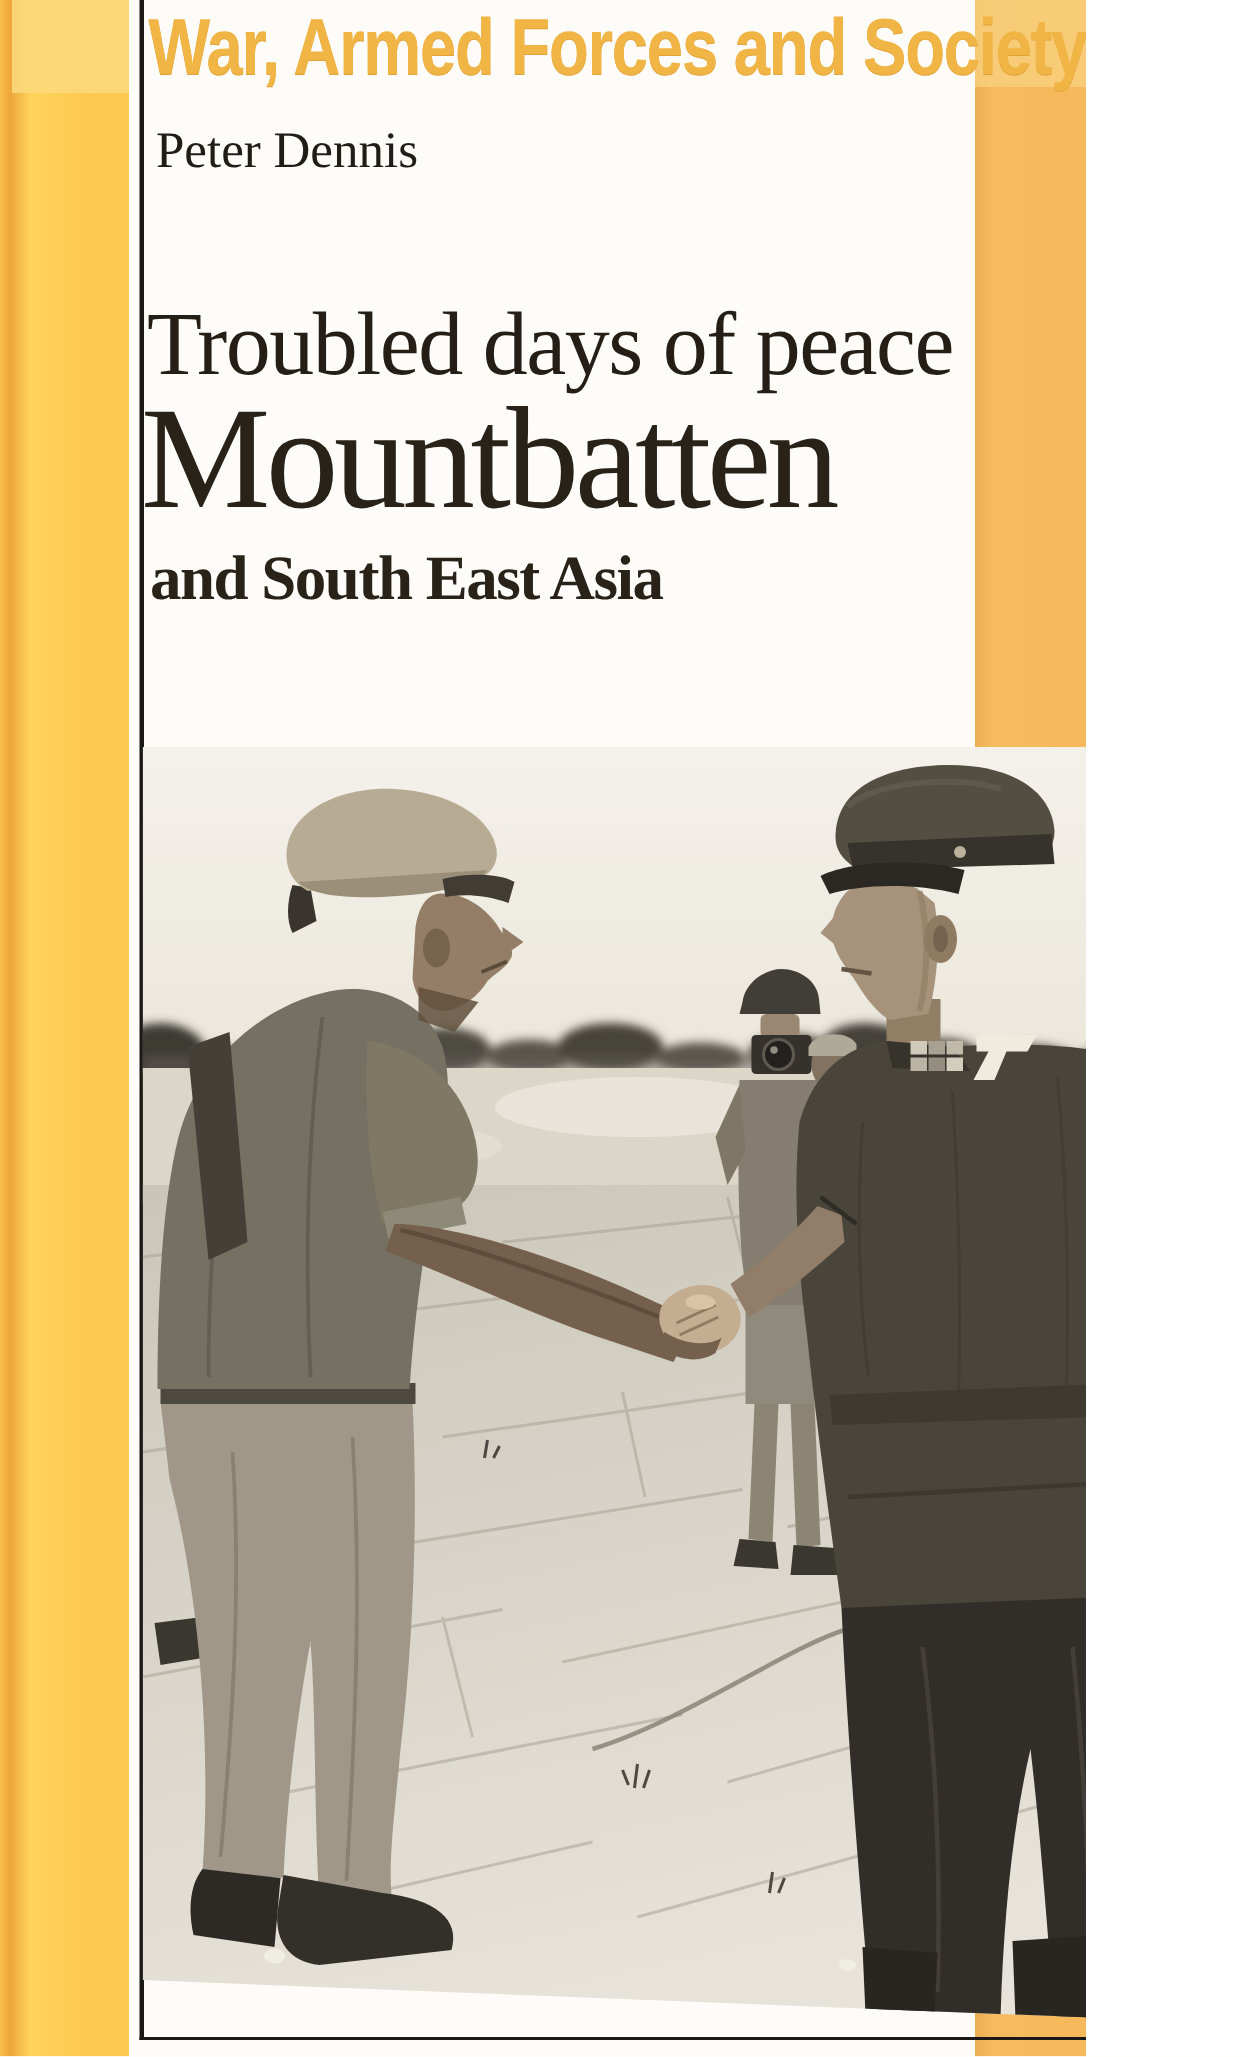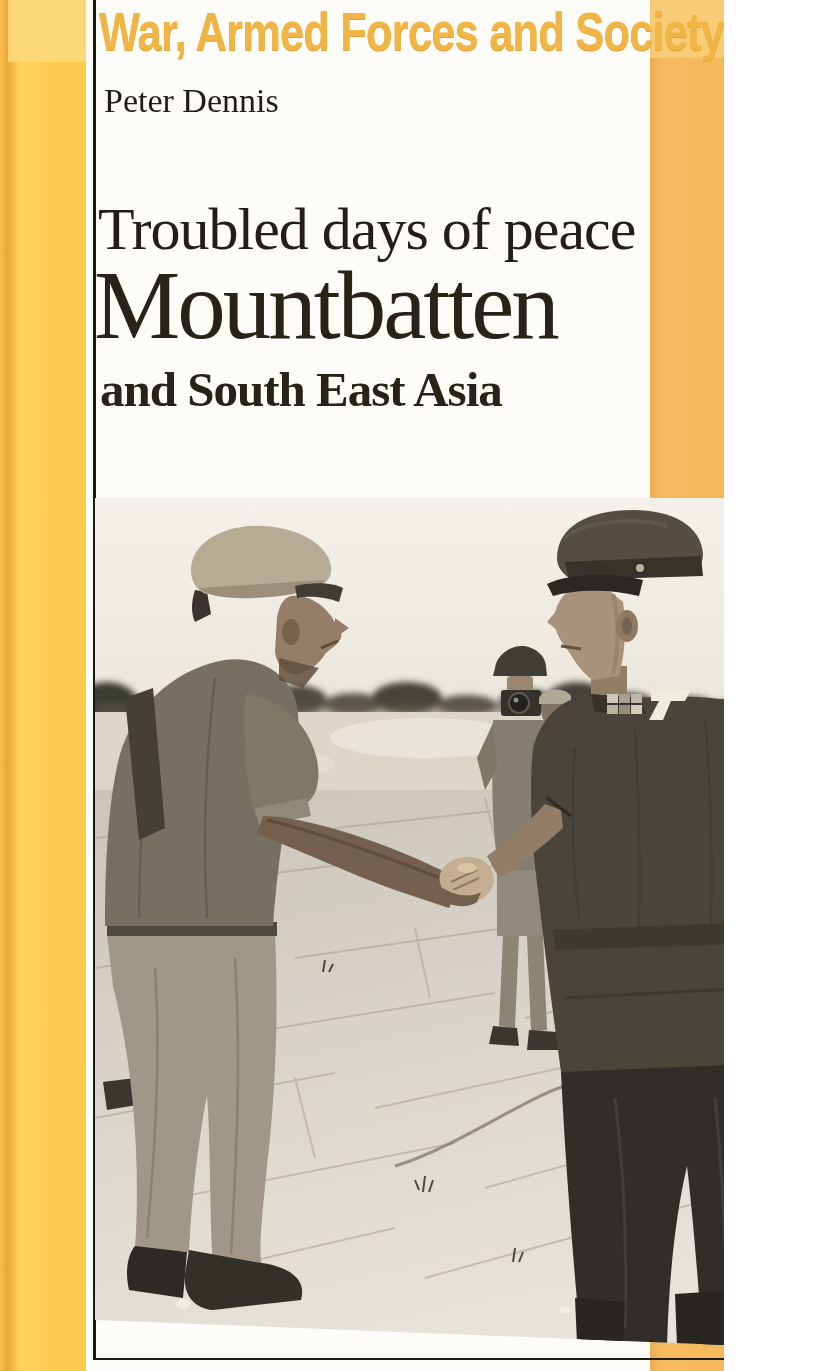--- a/index.html
+++ b/index.html
@@ -47,21 +47,21 @@
     position:absolute;left:98px;top:160px;
     font-size:60px;letter-spacing:-1px;color:#241e17;white-space:nowrap;margin-top:35px;
   }
   .main-title{
     position:absolute;left:94px;top:250px;
     font-size:97px;font-weight:normal;letter-spacing:-3px;
     color:#282219;white-space:nowrap;
   }
   .subtitle2{
     position:absolute;left:100px;top:364px;
-    font-size:49px;font-weight:bold;letter-spacing:-1px;
+    font-size:42px;font-weight:bold;letter-spacing:-1px;
     line-height:1.06;color:#282219;white-space:nowrap;
   }
   
   .cover-photo{position:absolute;left:95px;top:498px;width:657px;height:862px;}
 </style>
 </head>
 <body>
 
 <div class="page">
 

